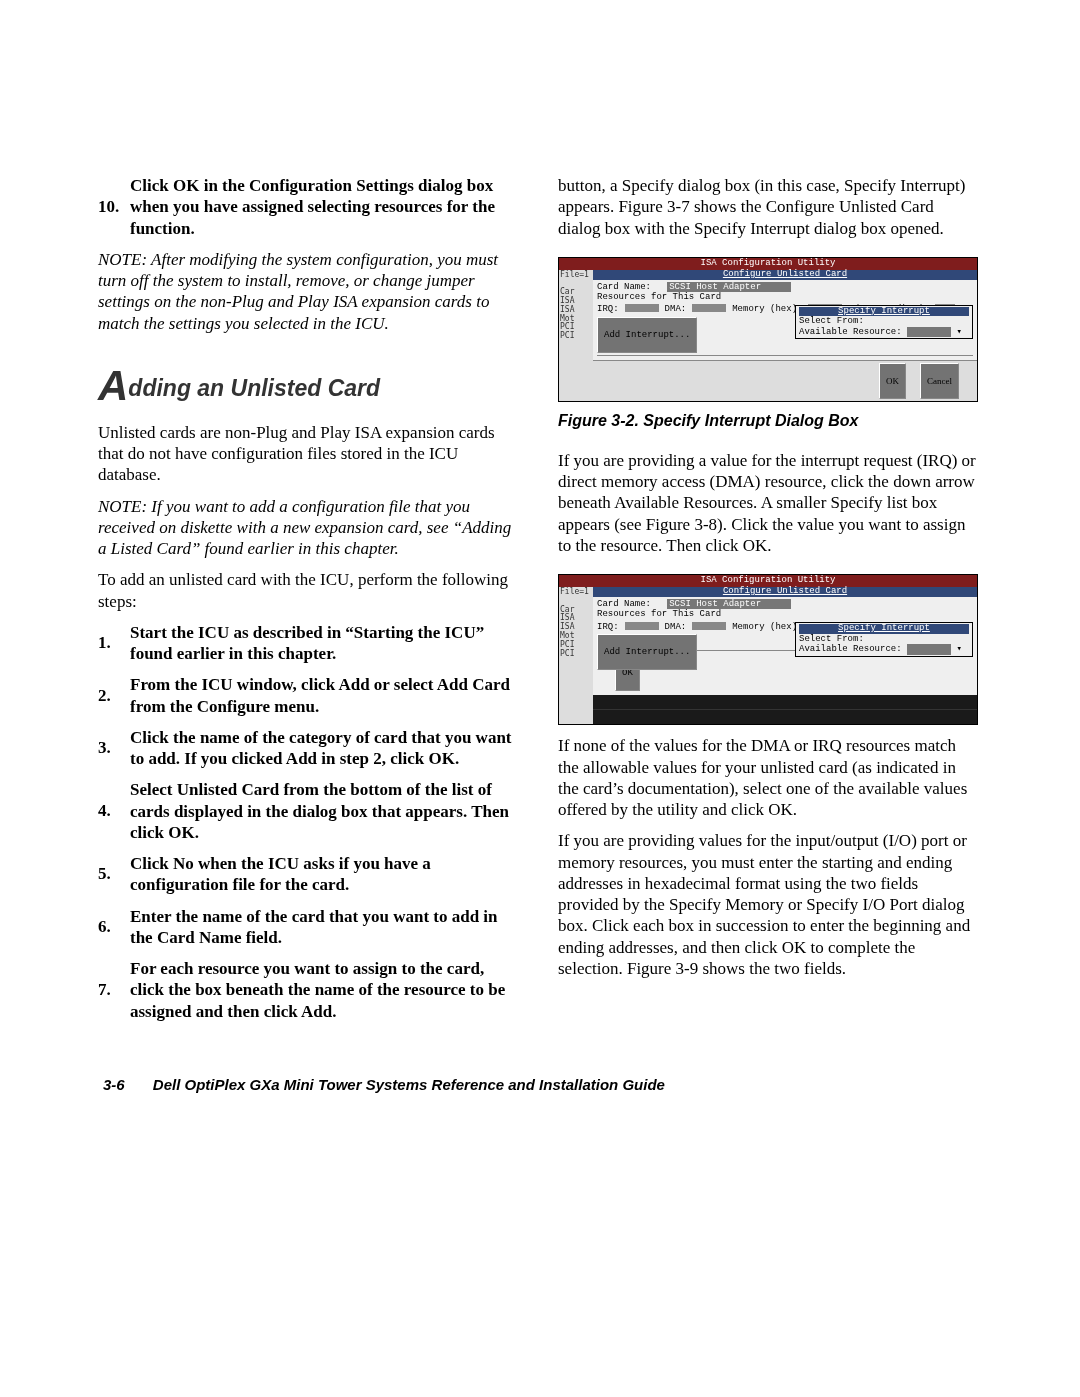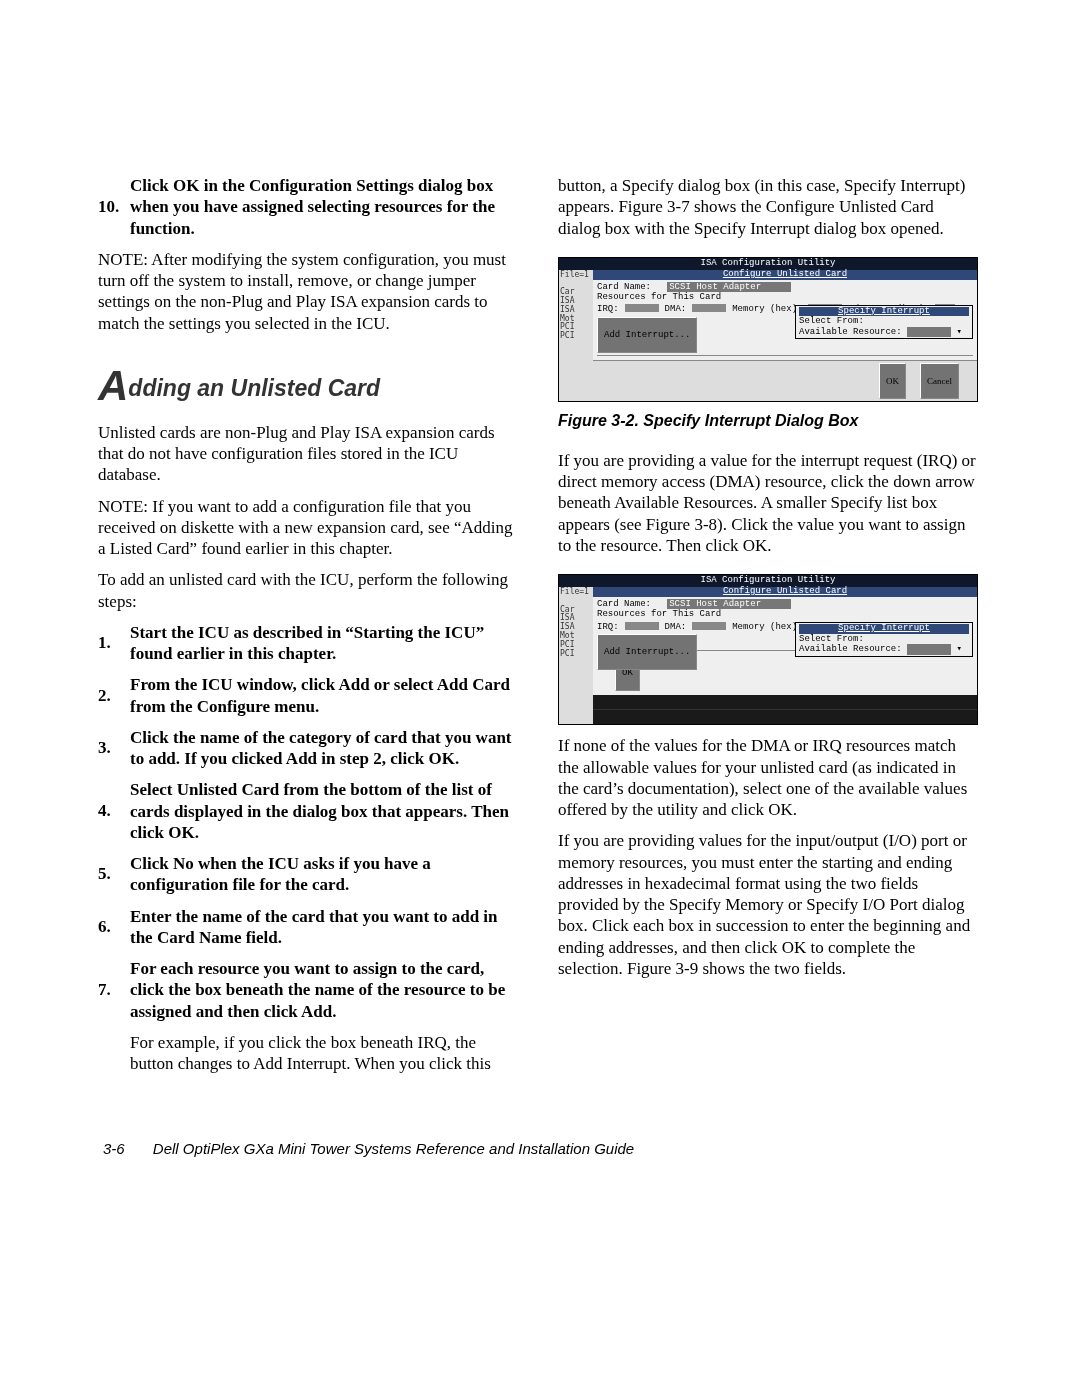--- a/index.html
+++ b/index.html
@@ -44,20 +44,21 @@
   }
   .step-body .b {
     font-weight: bold;
   }
   p {
     margin: 0 0 10px 0;
     font-size: 17px;
     line-height: 1.25;
   }
   .note {
+    font-style: italic;
   }
   h2 {
     font-family: Arial, Helvetica, sans-serif;
     font-weight: bold;
     font-style: italic;
     font-size: 23px;
     color: #333;
     margin: 28px 0 12px 0;
   }
   h2 .dropcap {
@@ -75,21 +76,21 @@
     font-size: 16px;
     margin: 10px 0 20px 0;
   }
   .shot {
     width: 100%;
     background: #555;
     border: 1px solid #000;
     box-sizing:border-box;
   }
   .shot-bar {
-    background:#0f172a;
+    background:#7f1d1d;
     color:#fff;
     font-family: "Courier New", monospace;
     font-size:9px;
     text-align:center;
     padding:1px 2px;
     line-height:1.1;
   }
   .shot-bar2 {
     background:#304878;
     color:#fff;
@@ -147,22 +148,23 @@
     justify-content:flex-end;
     gap:14px;
     background:#ddd;
     padding:2px 18px;
     border-top:1px solid #888;
   }
   .footer {
     font-family: Arial, Helvetica, sans-serif;
     font-style: italic;
     font-size: 15px;
-    margin-top: 56px;
+    margin-top: 44px;
     padding-left: 5px;
+    font-weight: bold;
   }
   .pn { margin-right: 24px; }
   .indent {
     padding-left:32px;
   }
 </style>
 </head>
 <body>
 
 <div class="page">
@@ -213,21 +215,20 @@
       <ol>
         <li class="step">
           <span class="num">6.</span>
           <span class="step-body"><span class="b">Enter the name of the card that you want to add in the Card Name field.</span></span>
         </li>
         <li class="step">
           <span class="num">7.</span>
           <span class="step-body"><span class="b">For each resource you want to assign to the card, click the box beneath the name of the resource to be assigned and then click Add.</span></span>
         </li>
       </ol>
-      <p class="indent">For example, if you click the box beneath IRQ, the button changes to Add Interrupt. When you click this</p>
     </div>
 
     <div class="col">
       <p>button, a Specify dialog box (in this case, Specify Interrupt) appears. Figure 3-7 shows the Configure Unlisted Card dialog box with the Specify Interrupt dialog box opened.</p>
 
       <div class="figure">
         <div class="shot">
           <div class="shot-bar">ISA Configuration Utility</div>
           <div style="display:flex;">
             <div style="width:32px;background:#ddd;font-family:monospace;font-size:8px;color:#333;line-height:1.1;padding:1px;">File=1<br><br>Car<br>ISA<br>ISA<br>Mot<br>PCI<br>PCI</div>

